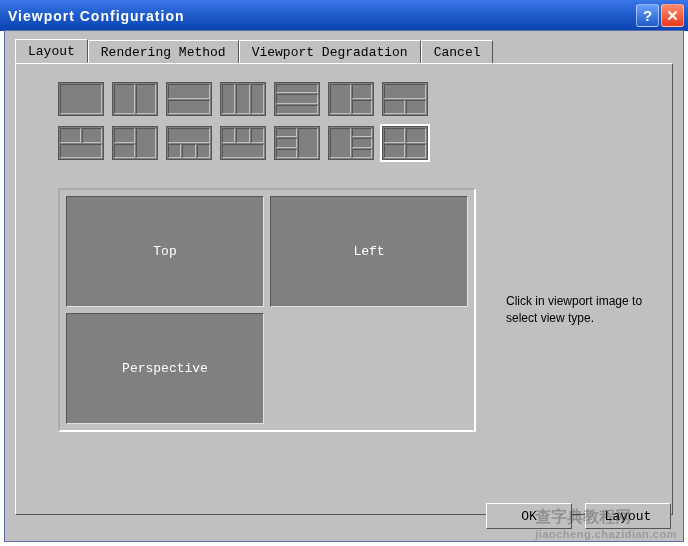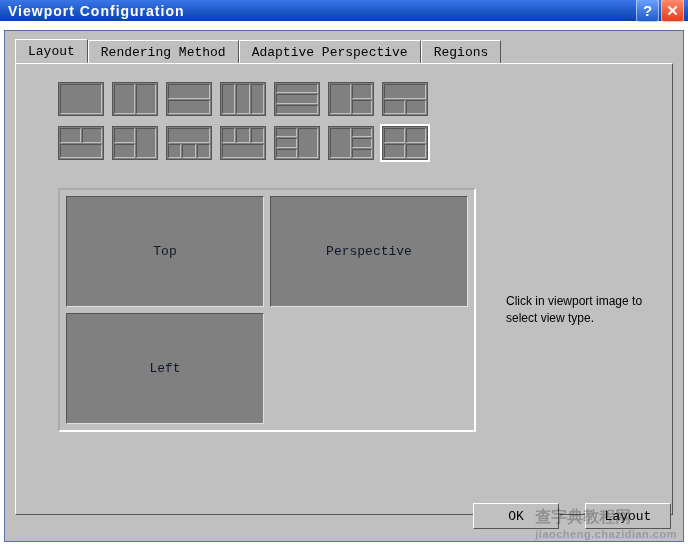--- a/index.html
+++ b/index.html
@@ -1,18 +1,18 @@
 <!DOCTYPE html>
 <html><head>
 <meta charset="utf-8">
 <style>
 * { box-sizing: border-box; margin: 0; padding: 0; }
 body { font-family: "Microsoft Sans Serif", Tahoma, sans-serif; font-size: 12px; background: #fff; width: 688px; height: 546px; overflow: hidden; position: relative; }
 
-.titlebar { height: 21px; background: linear-gradient(to bottom, #3a76e8 0%, #1e5bc9 50%, #0842b0 100%); display: flex; align-items: center; padding: 0 4px 0 8px; color: #fff; font-weight: bold; font-size: 14px; }
+.titlebar { height: 31px; background: linear-gradient(to bottom, #3a76e8 0%, #1e5bc9 50%, #0842b0 100%); display: flex; align-items: center; padding: 0 4px 0 8px; color: #fff; font-weight: bold; font-size: 14px; }
 .titlebar .title { flex: 1; letter-spacing: 1px; }
 .titlebar .tbtn { width: 23px; height: 23px; margin-left: 2px; border-radius: 3px; display: flex; align-items: center; justify-content: center; font-weight: bold; font-size: 15px; border: 1px solid rgba(255,255,255,0.5); }
 .tbtn.help { background: linear-gradient(to bottom, #6aa0ff, #1e5bc9); color: #fff; }
 .tbtn.close { background: linear-gradient(to bottom, #ff8a6a, #e83a1e); color: #fff; }
 
 .client { position: absolute; left: 4px; top: 30px; right: 4px; bottom: 4px; background: #c0c0c0; border: 1px solid #5a6ea8; padding: 8px 10px 10px 10px; }
 
 .tabs { display: flex; height: 24px; margin-bottom: 0; }
 .tab { padding: 4px 12px 2px 12px; border: 1px solid #808080; border-bottom: none; background: #c0c0c0; margin-right: 0; font-family: "Courier New", monospace; font-size: 13px; cursor: pointer; position: relative; top: 1px; }
 .tab.active { background: #c0c0c0; border-bottom: 1px solid #c0c0c0; z-index: 2; padding-bottom: 3px; top: 0; }
@@ -33,24 +33,24 @@
 .layout-opt.l1r2 { flex-direction: row; flex-wrap: nowrap; }
 .layout-opt.l1r2 .col { display: flex; flex-direction: column; gap: 1px; }
 .layout-opt.l1r2 .col.left { width: calc(50% - 0.5px); }
 .layout-opt.l1r2 .col.right { width: calc(50% - 0.5px); }
 .layout-opt.t1b2, .layout-opt.t2b1, .layout-opt.t1b3, .layout-opt.t3b1, .layout-opt.quad { flex-direction: column; flex-wrap: nowrap; }
 .layout-opt .row { display: flex; gap: 1px; }
 .layout-opt .row .cell { height: 100%; }
 
 .preview-area { display: flex; align-items: center; margin-top: 28px; margin-left: 28px; }
 .preview-frame { width: 418px; height: 244px; border: 2px inset #fff; background: #c0c0c0; padding: 6px; display: grid; grid-template-columns: 1fr 1fr; grid-template-rows: 1fr 1fr; gap: 6px; }
-.vp { background: #808080; border: 1px solid #555; border-bottom-color: #e0e0e0; border-right-color: #e0e0e0; display: flex; align-items: center; justify-content: center; color: #0f172a; font-family: "Courier New", monospace; font-size: 13px; cursor: pointer; }
+.vp { background: #808080; border: 1px solid #555; border-bottom-color: #e0e0e0; border-right-color: #e0e0e0; display: flex; align-items: center; justify-content: center; color: #ffffff; font-family: "Courier New", monospace; font-size: 13px; cursor: pointer; }
 .hint { margin-left: 30px; width: 140px; line-height: 1.4; font-size: 12px; color: #000; }
 
-.button-row { position: absolute; right: 12px; bottom: 12px; display: flex; gap: 26px; }
+.button-row { position: absolute; right: 12px; bottom: 12px; display: flex; gap: 13px; }
 .btn { width: 86px; height: 26px; background: #c0c0c0; border: 1px solid #555; border-top-color: #fff; border-left-color: #fff; font-family: "Courier New", monospace; font-size: 13px; cursor: pointer; display: flex; align-items: center; justify-content: center; }
 
 .watermark { position: absolute; right: 11px; bottom: 6px; color: rgba(0,0,0,0.25); font-size: 16px; font-weight: bold; pointer-events: none; }
 .watermark .sub { font-size: 11px; display: block; text-align: right; color: rgba(0,0,0,0.2); letter-spacing: 0.5px; }
 </style>
 </head>
 <body>
 
 <div class="titlebar">
   <span class="title">Viewport Configuration</span>
@@ -59,22 +59,22 @@
     </div>
   <div class="tbtn close">
       <span>✕</span>
     </div>
 </div>
 
 <div class="client">
   <div class="tabs">
     <div class="tab active">Layout</div>
     <div class="tab">Rendering Method</div>
-    <div class="tab">Adaptive Perspective</div>
-    <div class="tab">Regions</div>
+    <div class="tab">Viewport Degradation</div>
+    <div class="tab">Cancel</div>
   </div>
   <div class="tabpanel">
 
     <div class="layout-row">
       <div class="layout-opt single">
           <div class="cell"></div>
         </div>
       <div class="layout-opt v2">
           <div class="cell"></div>
           <div class="cell"></div>
@@ -180,22 +180,22 @@
         <div class="row" style="height:calc(50% - 0.5px)">
             <div class="cell" style="width:calc(50% - 0.5px)"></div>
             <div class="cell" style="width:calc(50% - 0.5px)"></div>
           </div>
       </div>
     </div>
 
     <div class="preview-area">
       <div class="preview-frame">
         <div class="vp">Top</div>
+        <div class="vp">Left</div>
         <div class="vp">Perspective</div>
-        <div class="vp">Left</div>
       </div>
       <div class="hint">Click in viewport image to select view type.</div>
     </div>
 
   </div>
 
   <div class="button-row">
     <div class="btn">OK</div>
     <div class="btn">Layout</div>
   </div>

